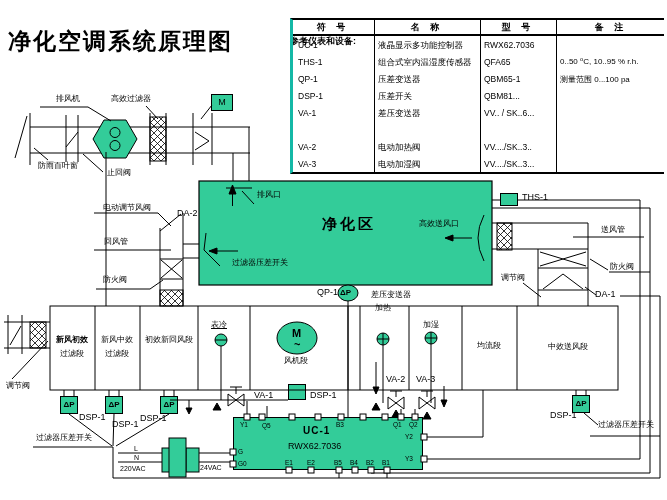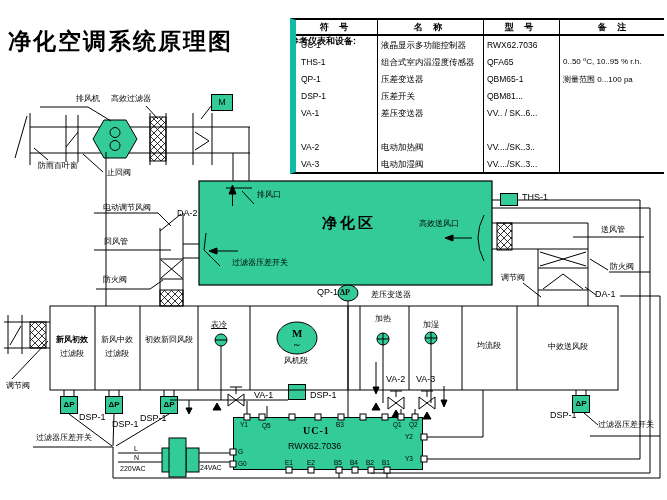--- a/index.html
+++ b/index.html
@@ -2,27 +2,27 @@
 <html style="--green: #33cc99;"><head>
 <meta charset="utf-8">
 <style>
   html,body{margin:0;padding:0;background:#fff;}
   .stage{position:relative;width:667px;height:500px;background:#fff;overflow:hidden;
          font-family:"Liberation Sans","DejaVu Sans",sans-serif;color:#000;}
   svg.lines{position:absolute;left:0;top:0;z-index:2;pointer-events:none;}
   .gbox{position:absolute;background:var(--green,#33cc99);border:1px solid #000;
         box-sizing:border-box;z-index:1;text-align:center;}
   .lbl{position:absolute;font-size:8px;line-height:1.15;white-space:nowrap;z-index:3;}
-  .b{font-weight:bold;font-family:Liberation Serif, serif;}
+  .b{font-weight:bold;}
   .t9{font-size:9px;} .t7{font-size:7px;} .t65{font-size:6.5px;}
   .title{position:absolute;left:8px;top:26px;font-size:23px;font-weight:bold;letter-spacing:2px;z-index:3;}
   
   .tcap{position:absolute;left:290px;top:3px;font-size:9px;font-weight:bold;z-index:3;margin-top:32px;}
   .tbl{position:absolute;left:290px;top:18px;width:374px;height:156px;z-index:3;
-       border-top:2px solid #000;border-bottom:2px solid #000;border-left:6px solid #14b8a6;box-sizing:border-box;}
+       border-top:2px solid #000;border-bottom:2px solid #000;border-left:3px solid #14b8a6;box-sizing:border-box;}
   .tbl .vline{position:absolute;top:0;width:1px;height:100%;background:#000;}
   .thead{position:absolute;left:0;top:0;width:100%;height:14px;border-bottom:2px solid #000;}
   .thead .hc{position:absolute;top:1px;font-size:9px;font-weight:bold;letter-spacing:4px;transform:translateX(-50%);}
   .trow{position:absolute;left:0;width:100%;height:17px;}
   .trow .c0{position:absolute;left:5px;top:2px;font-size:8.5px;}
   .trow .c1{position:absolute;left:85px;top:2px;font-size:8.5px;}
   .trow .c2{position:absolute;left:191px;top:2px;font-size:8.5px;}
   .trow .c3{position:absolute;left:267px;top:2px;font-size:8px;}
   .dp{font-size:8px;font-weight:bold;line-height:16px;}
 </style>
@@ -322,21 +322,21 @@
         <span class="c3"></span>
     </div>
     <div class="trow" style="top:137px;">
       <span class="c0">VA-3</span>
         <span class="c1">电动加湿阀</span>
         <span class="c2">VV..../SK..3...</span>
         <span class="c3"></span>
     </div>
   </div>
 
-  <div class="lbl" style="left:56px;top:94px;margin-left:20px;">排风机</div>
+  <div class="lbl" style="left:56px;top:94px;">排风机</div>
   <div class="lbl" style="left:111px;top:94px;">高效过滤器</div>
   <div class="lbl" style="left:38px;top:161px;">防雨百叶窗</div>
   <div class="lbl" style="left:107px;top:168px;">止回阀</div>
   <div class="lbl" style="left:103px;top:203px;">电动调节风阀</div>
   <div class="lbl t9" style="left:177px;top:208px;">DA-2</div>
   <div class="lbl" style="left:104px;top:237px;">回风管</div>
   <div class="lbl" style="left:103px;top:275px;">防火阀</div>
 
   <div class="lbl b" style="left:322px;top:215px;font-size:15px;letter-spacing:3px;">净化区</div>
   <div class="lbl" style="left:257px;top:190px;">排风口</div>
@@ -356,21 +356,21 @@
 
   <div class="lbl" style="left:56px;top:335px;font-weight:bold;">新风初效</div>
   <div class="lbl" style="left:60px;top:349px;">过滤段</div>
   <div class="lbl" style="left:101px;top:335px;">新风中效</div>
   <div class="lbl" style="left:105px;top:349px;">过滤段</div>
   <div class="lbl" style="left:145px;top:335px;font-family:Liberation Serif, serif;">初效新回风段</div>
   <div class="lbl" style="left:211px;top:320px;text-decoration:underline;">表冷</div>
   <div class="lbl b" style="left:292px;top:327px;font-size:11px;">M</div>
   <div class="lbl b" style="left:294px;top:338px;font-size:11px;">~</div>
   <div class="lbl" style="left:284px;top:356px;">风机段</div>
-  <div class="lbl" style="left:375px;top:314px;">加热</div>
+  <div class="lbl" style="left:375px;top:303px;">加热</div>
   <div class="lbl" style="left:423px;top:320px;">加湿</div>
   <div class="lbl" style="left:477px;top:341px;">均流段</div>
   <div class="lbl" style="left:548px;top:342px;">中效送风段</div>
 
   <div class="lbl t9" style="left:254px;top:390px;">VA-1</div>
   <div class="lbl t9" style="left:310px;top:390px;">DSP-1</div>
   <div class="lbl t9" style="left:386px;top:374px;">VA-2</div>
   <div class="lbl t9" style="left:416px;top:374px;">VA-3</div>
 
   <div class="lbl t9" style="left:79px;top:412px;">DSP-1</div>

